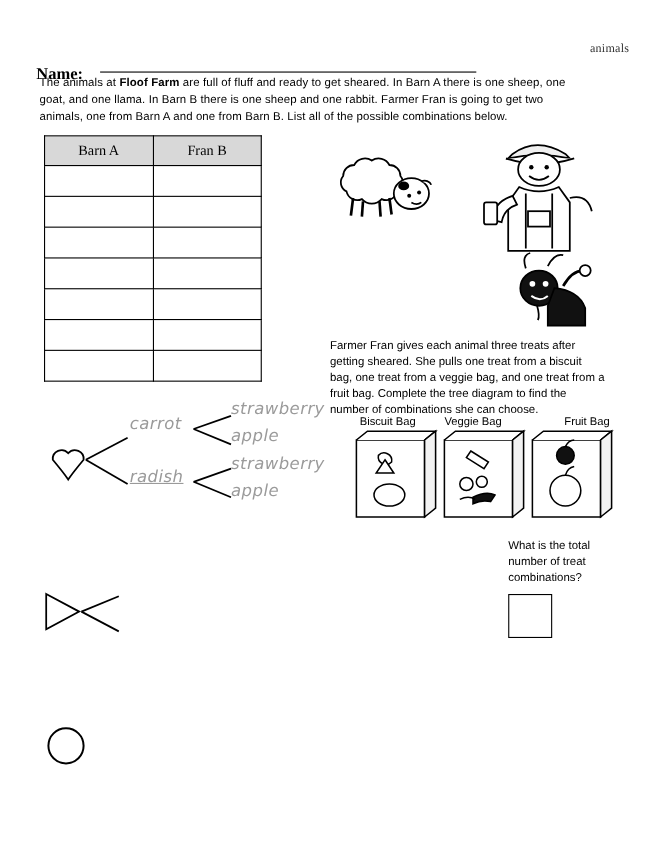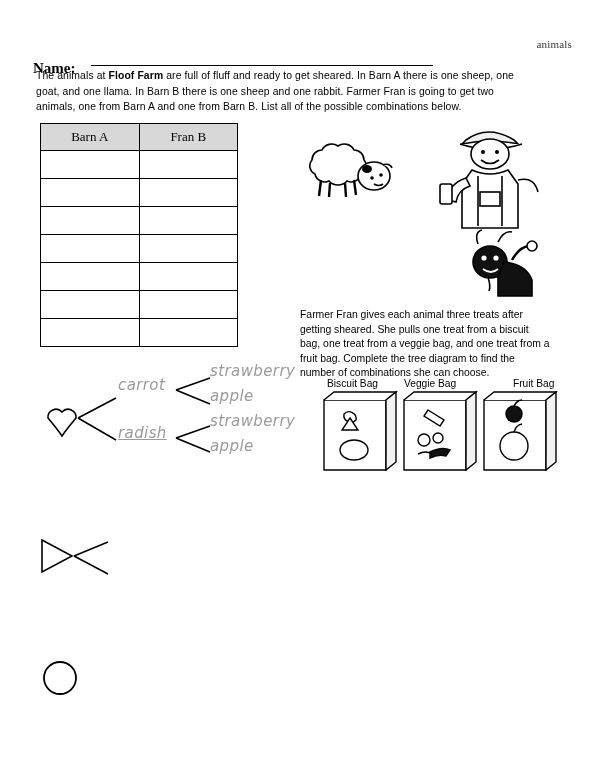--- a/index.html
+++ b/index.html
@@ -328,20 +328,24 @@
       </g>
     </svg>
     <span class="hw" style="left:88px; top:16px;">carrot</span>
     <span class="hw" style="left:88px; top:64px;text-decoration:underline;">radish</span>
     <span class="hw" style="left:180px; top:2px;">strawberry</span>
     <span class="hw" style="left:180px; top:27px;">apple</span>
     <span class="hw" style="left:180px; top:52px;">strawberry</span>
     <span class="hw" style="left:180px; top:77px;">apple</span>
   </div>
 
+  <div class="q-block" id="q2">
+    <div class="q-text">What is the total number of treat combinations?</div>
+    <div class="ans-box"></div>
+  </div>
 
   <div class="shape-wrap" id="tri-tree">
     <svg width="100" height="70" viewBox="0 0 100 70">
       <g stroke="#000" stroke-width="1.6" fill="none">
         <path d="M12 12 l30 16 l-30 16 z"></path>
         <path d="M44 28 l34 -14"></path>
         <path d="M44 28 l34 18"></path>
       </g>
     </svg>
   </div>

